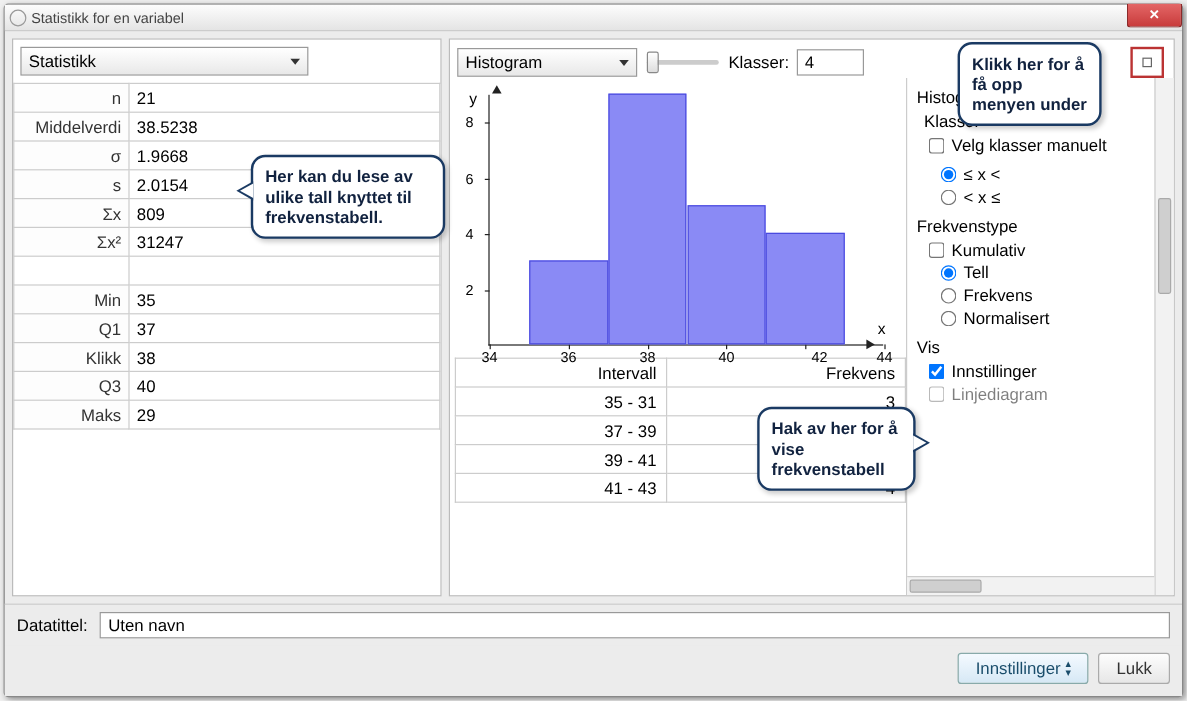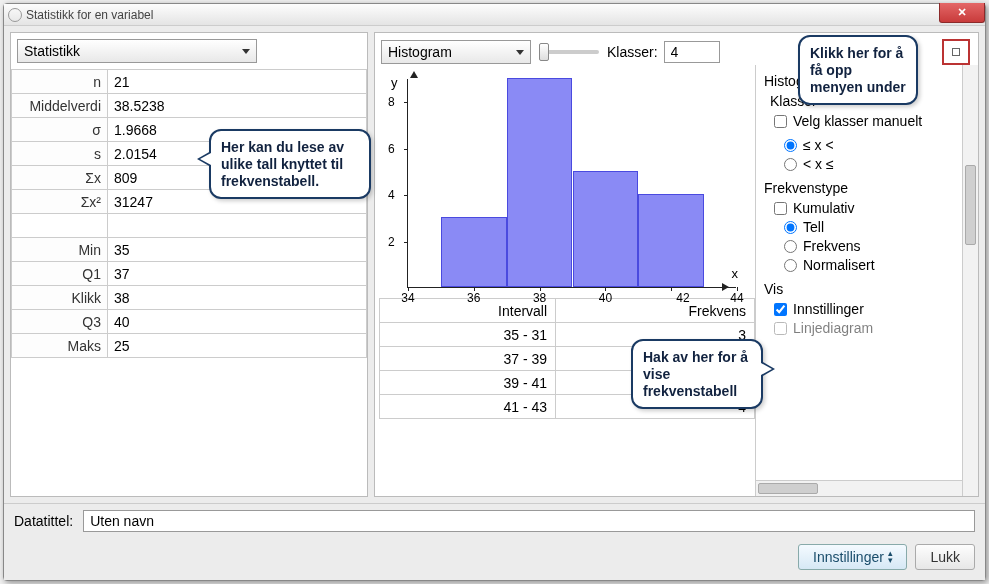--- a/index.html
+++ b/index.html
@@ -228,21 +228,21 @@
             <tr>
               <td class="label">Klikk</td>
               <td class="value">38</td>
             </tr>
             <tr>
               <td class="label">Q3</td>
               <td class="value">40</td>
             </tr>
             <tr>
               <td class="label">Maks</td>
-              <td class="value">25</td>
+              <td class="value">29</td>
             </tr>
           </tbody>
       </table>
 
       <div class="callout" style="top:96px;left:198px;width:162px;">
         <div class="tail tail-left"></div>
         <span>Her kan du lese av ulike tall knyttet til frekvenstabell.</span>
       </div>
     </div>
 

